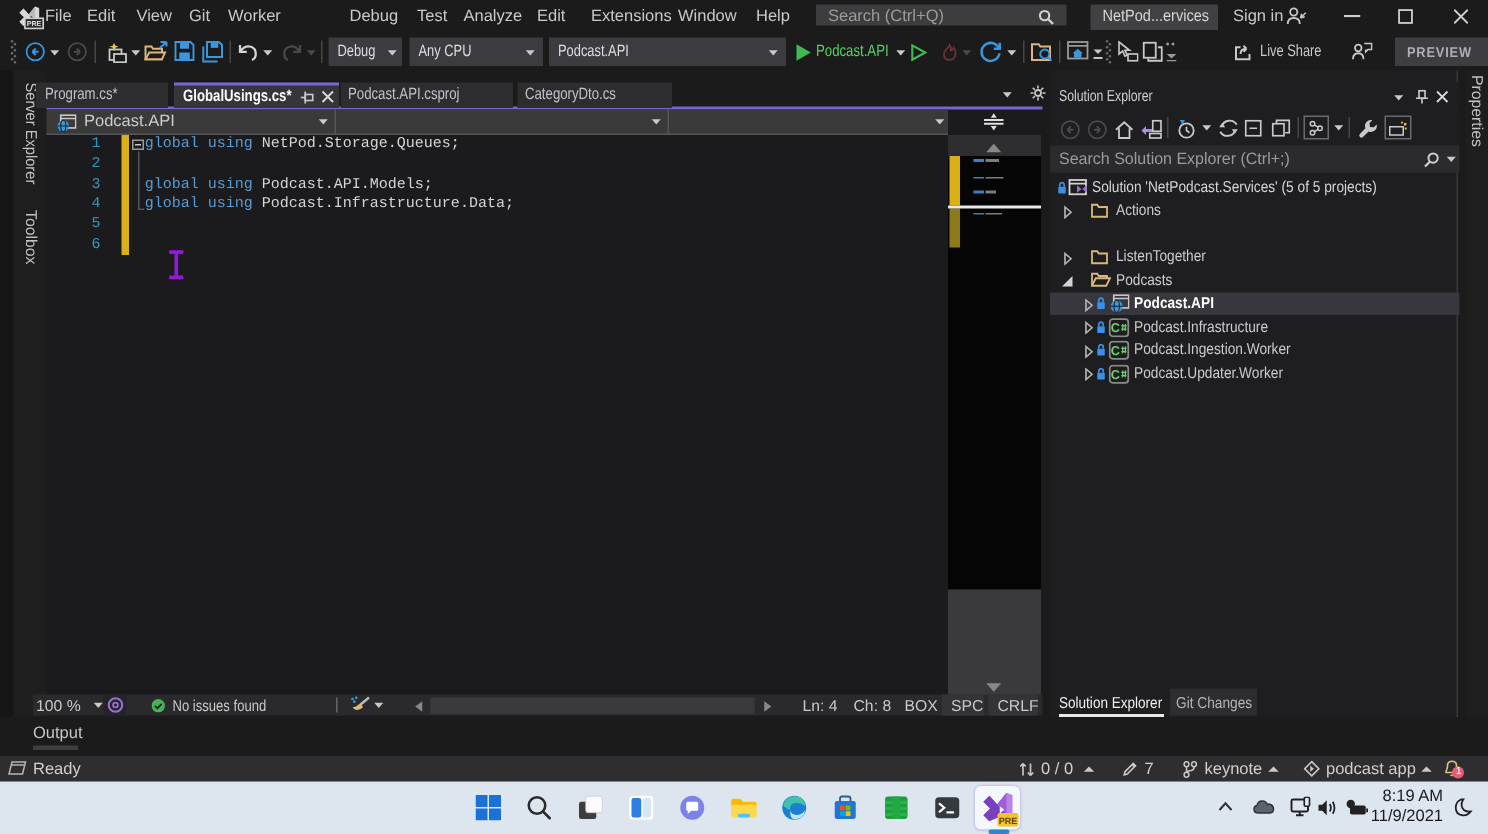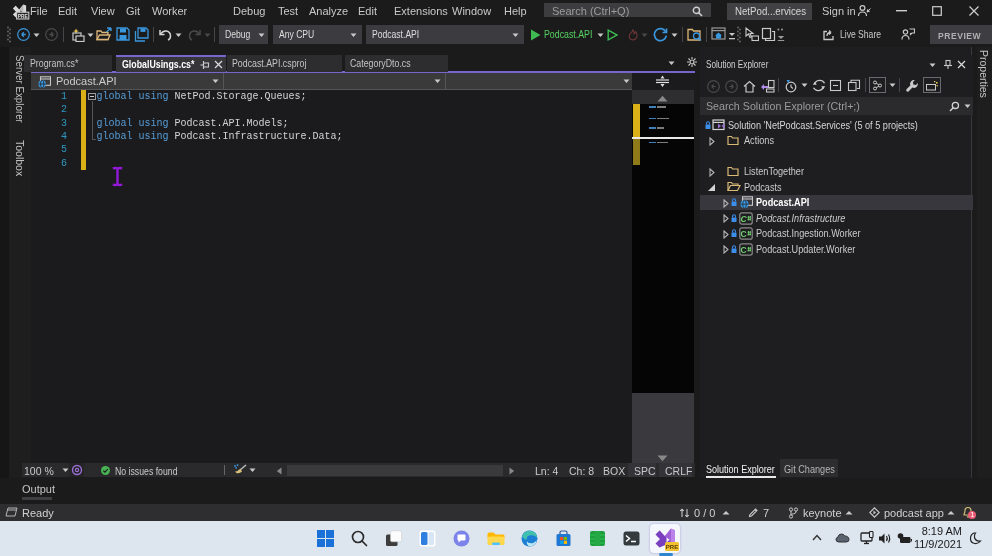--- a/index.html
+++ b/index.html
@@ -605,21 +605,21 @@
             <line x1="2.5" y1="3" x2="12.5" y2="3" stroke="#c8c8c8" stroke-width="1.1"></line>
             <circle cx="4.5" cy="8.2" r="4" fill="#3a96dd"></circle>
             <g stroke="#1e1e1e" stroke-width="0.7" fill="none">
                 <ellipse cx="4.5" cy="8.2" rx="1.8" ry="4"></ellipse>
                 <line x1="0.5" y1="8.2" x2="8.5" y2="8.2"></line>
               </g>
           </svg>
           <div class="abs" style="left:56px;top:1.5px;color:#ffffff;font-weight:bold;transform:scaleX(0.87);transform-origin:left center;">Podcast.API</div>
         </div>
 
-        <div class="abs trow" style="top:93px;font-style:italic;">
+        <div class="abs trow" style="top:93px;">
           <svg class="abs chev" style="left:23px;top:4px;">
               <use href="#chevcol"></use>
             </svg>
           <svg class="abs lock" style="left:31px;top:3.5px;">
               <use href="#lockicon"></use>
             </svg>
           <svg class="abs" style="left:39px;top:1.5px;">
               <use href="#csicon"></use>
             </svg>
           <div class="abs" style="left:56px;top:1.5px;transform:scaleX(0.87);transform-origin:left center;">Podcast.Infrastructure</div>

